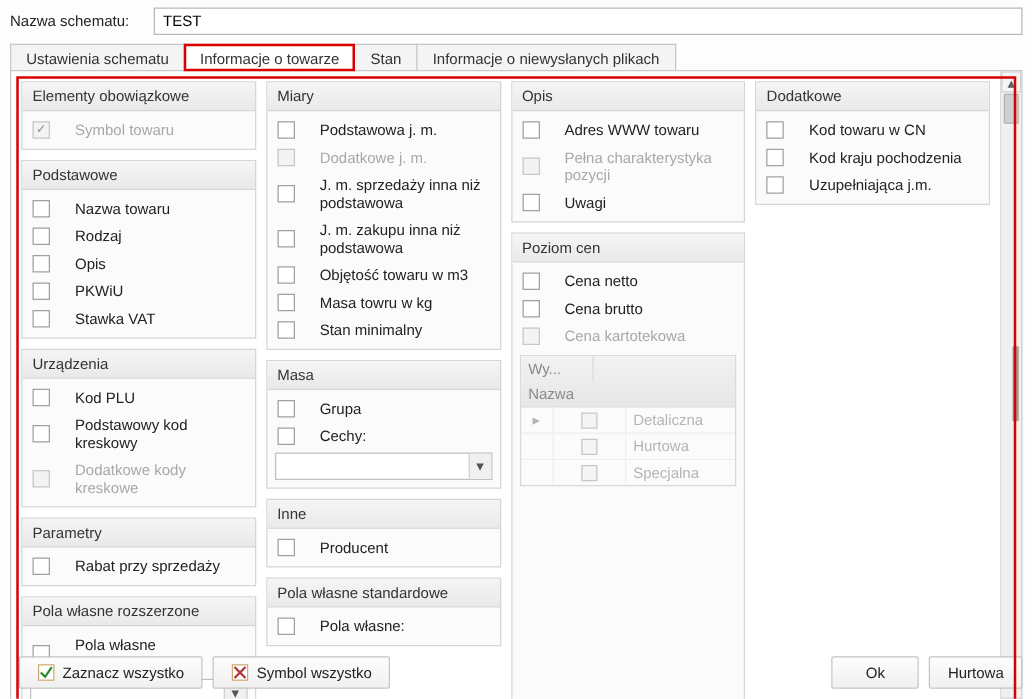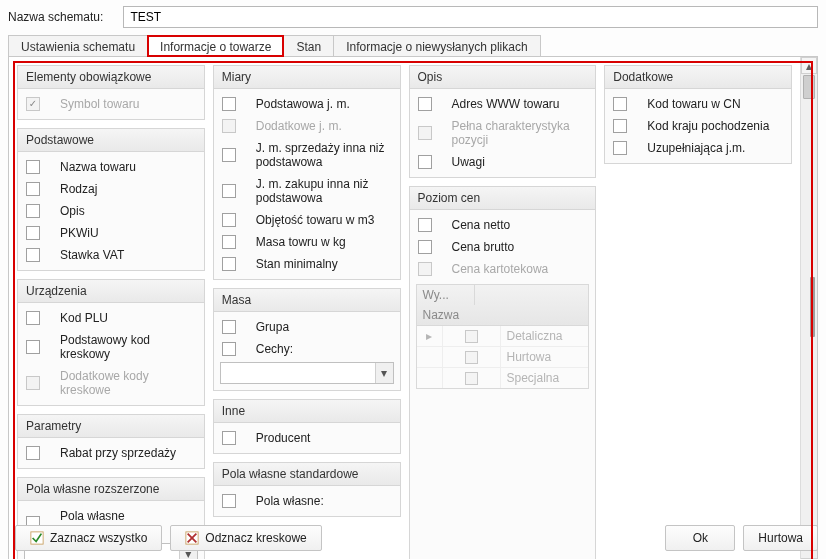--- a/index.html
+++ b/index.html
@@ -346,21 +346,21 @@
       <span>Zaznacz wszystko</span>
     </div>
     <div class="btn">
       <span class="ic">
           <svg viewBox="0 0 16 16">
             <rect x="1" y="1" width="14" height="14" fill="#fff" stroke="#c8a060"></rect>
             <line x1="3" y1="3" x2="13" y2="13" stroke="#b03030" stroke-width="2"></line>
             <line x1="13" y1="3" x2="3" y2="13" stroke="#b03030" stroke-width="2"></line>
           </svg>
         </span>
-      <span>Odznacz kreskowe</span>
+      <span>Symbol wszystko</span>
     </div>
     <div class="spacer"></div>
     <div class="btn" style="min-width:70px; justify-content:center">
         <span>Ok</span>
       </div>
     <div class="btn" style="min-width:70px; justify-content:center">
         <span>Hurtowa</span>
       </div>
   </div>
 

